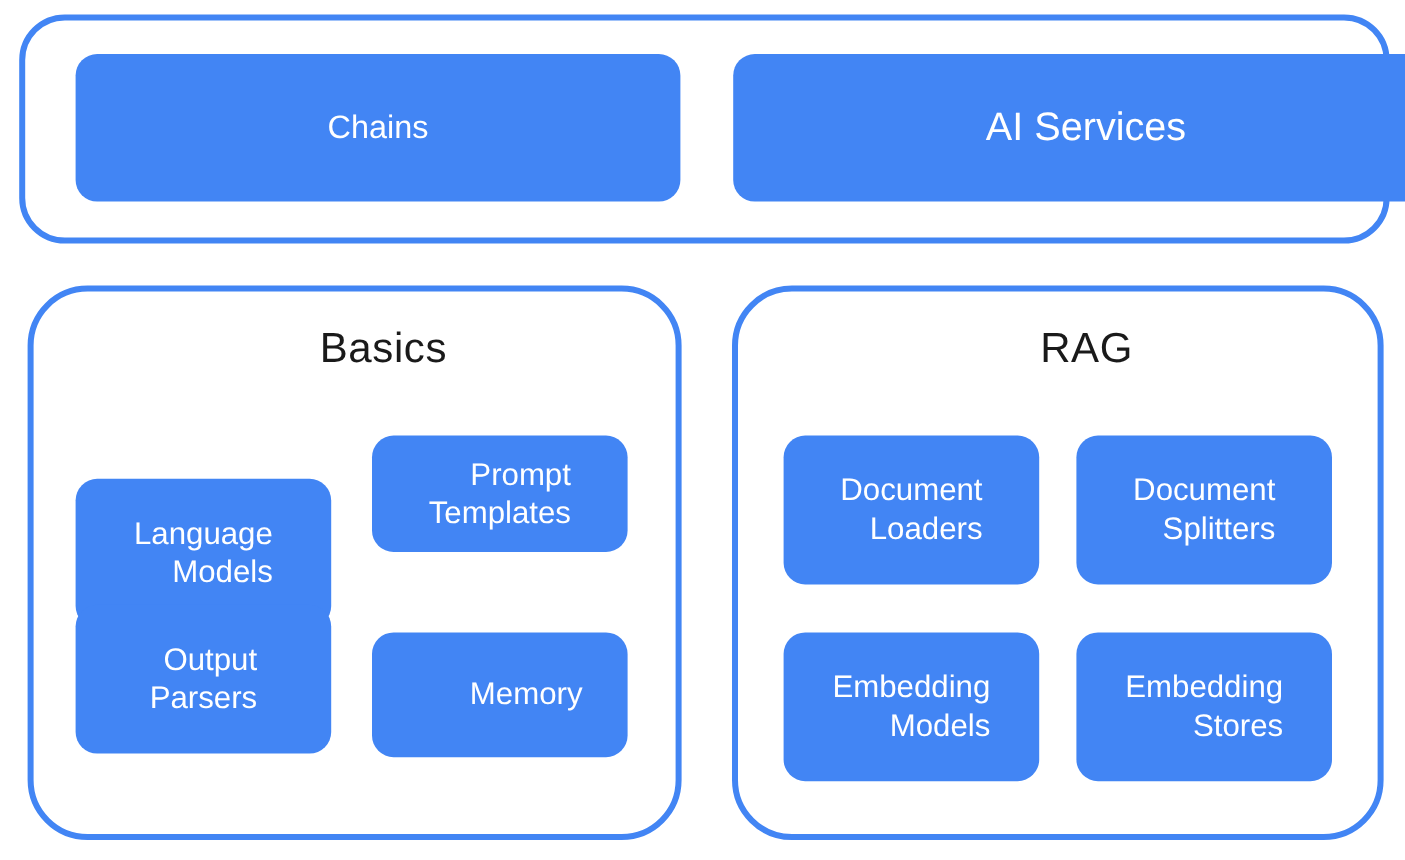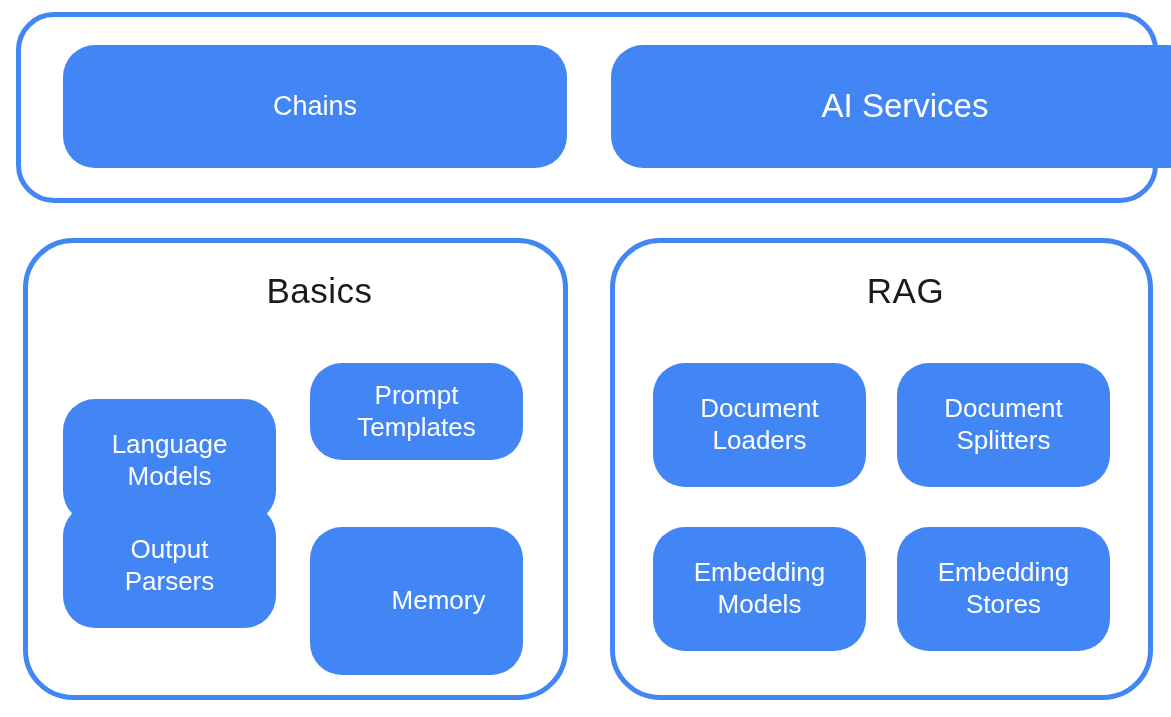--- a/index.html
+++ b/index.html
@@ -27,38 +27,38 @@
     top: 28px;
     text-align: center;
     font-size: 35px;
     color: var(--title-color);
     letter-spacing: 0.5px;
     padding-left: 48px;
   }
   .box {
     position: absolute;
     background: var(--accent);
-    border-radius: 32px;
+    border-radius: 18px;
     color: var(--box-text);
     display: flex;
     align-items: center;
     justify-content: center;
-    text-align: center;
+    text-align: right;
     font-size: 26px;
     line-height: 1.22;
     white-space: pre-line;
   }
   
   .box.chains      { left: 63px;  top: 45px; width: 504px; height: 123px; font-size: 27px; }
   .box.ai-services { left: 611px; top: 45px; width: 588px; height: 123px; font-size: 33px; }
   
   .box.b1 { left: 63px;  top: 363px; width: 213px; height: 124px; margin-top: 36px; }
   .box.b2 { left: 310px; top: 363px; width: 213px; height: 97px; }
   .box.b3 { left: 63px;  top: 504px; width: 213px; height: 124px; }
-  .box.b4 { left: 310px; top: 527px; width: 213px; height: 148px; padding-left: 44px; }
+  .box.b4 { left: 310px; top: 527px; width: 213px; height: 104px; padding-left: 44px; }
   
   .box.r1 { left: 653px; top: 363px; width: 213px; height: 124px; }
   .box.r2 { left: 897px; top: 363px; width: 213px; height: 124px; }
   .box.r3 { left: 653px; top: 527px; width: 213px; height: 124px; }
   .box.r4 { left: 897px; top: 527px; width: 213px; height: 124px; }
 </style>
 </head>
 <body>
 
 <div class="stage">

